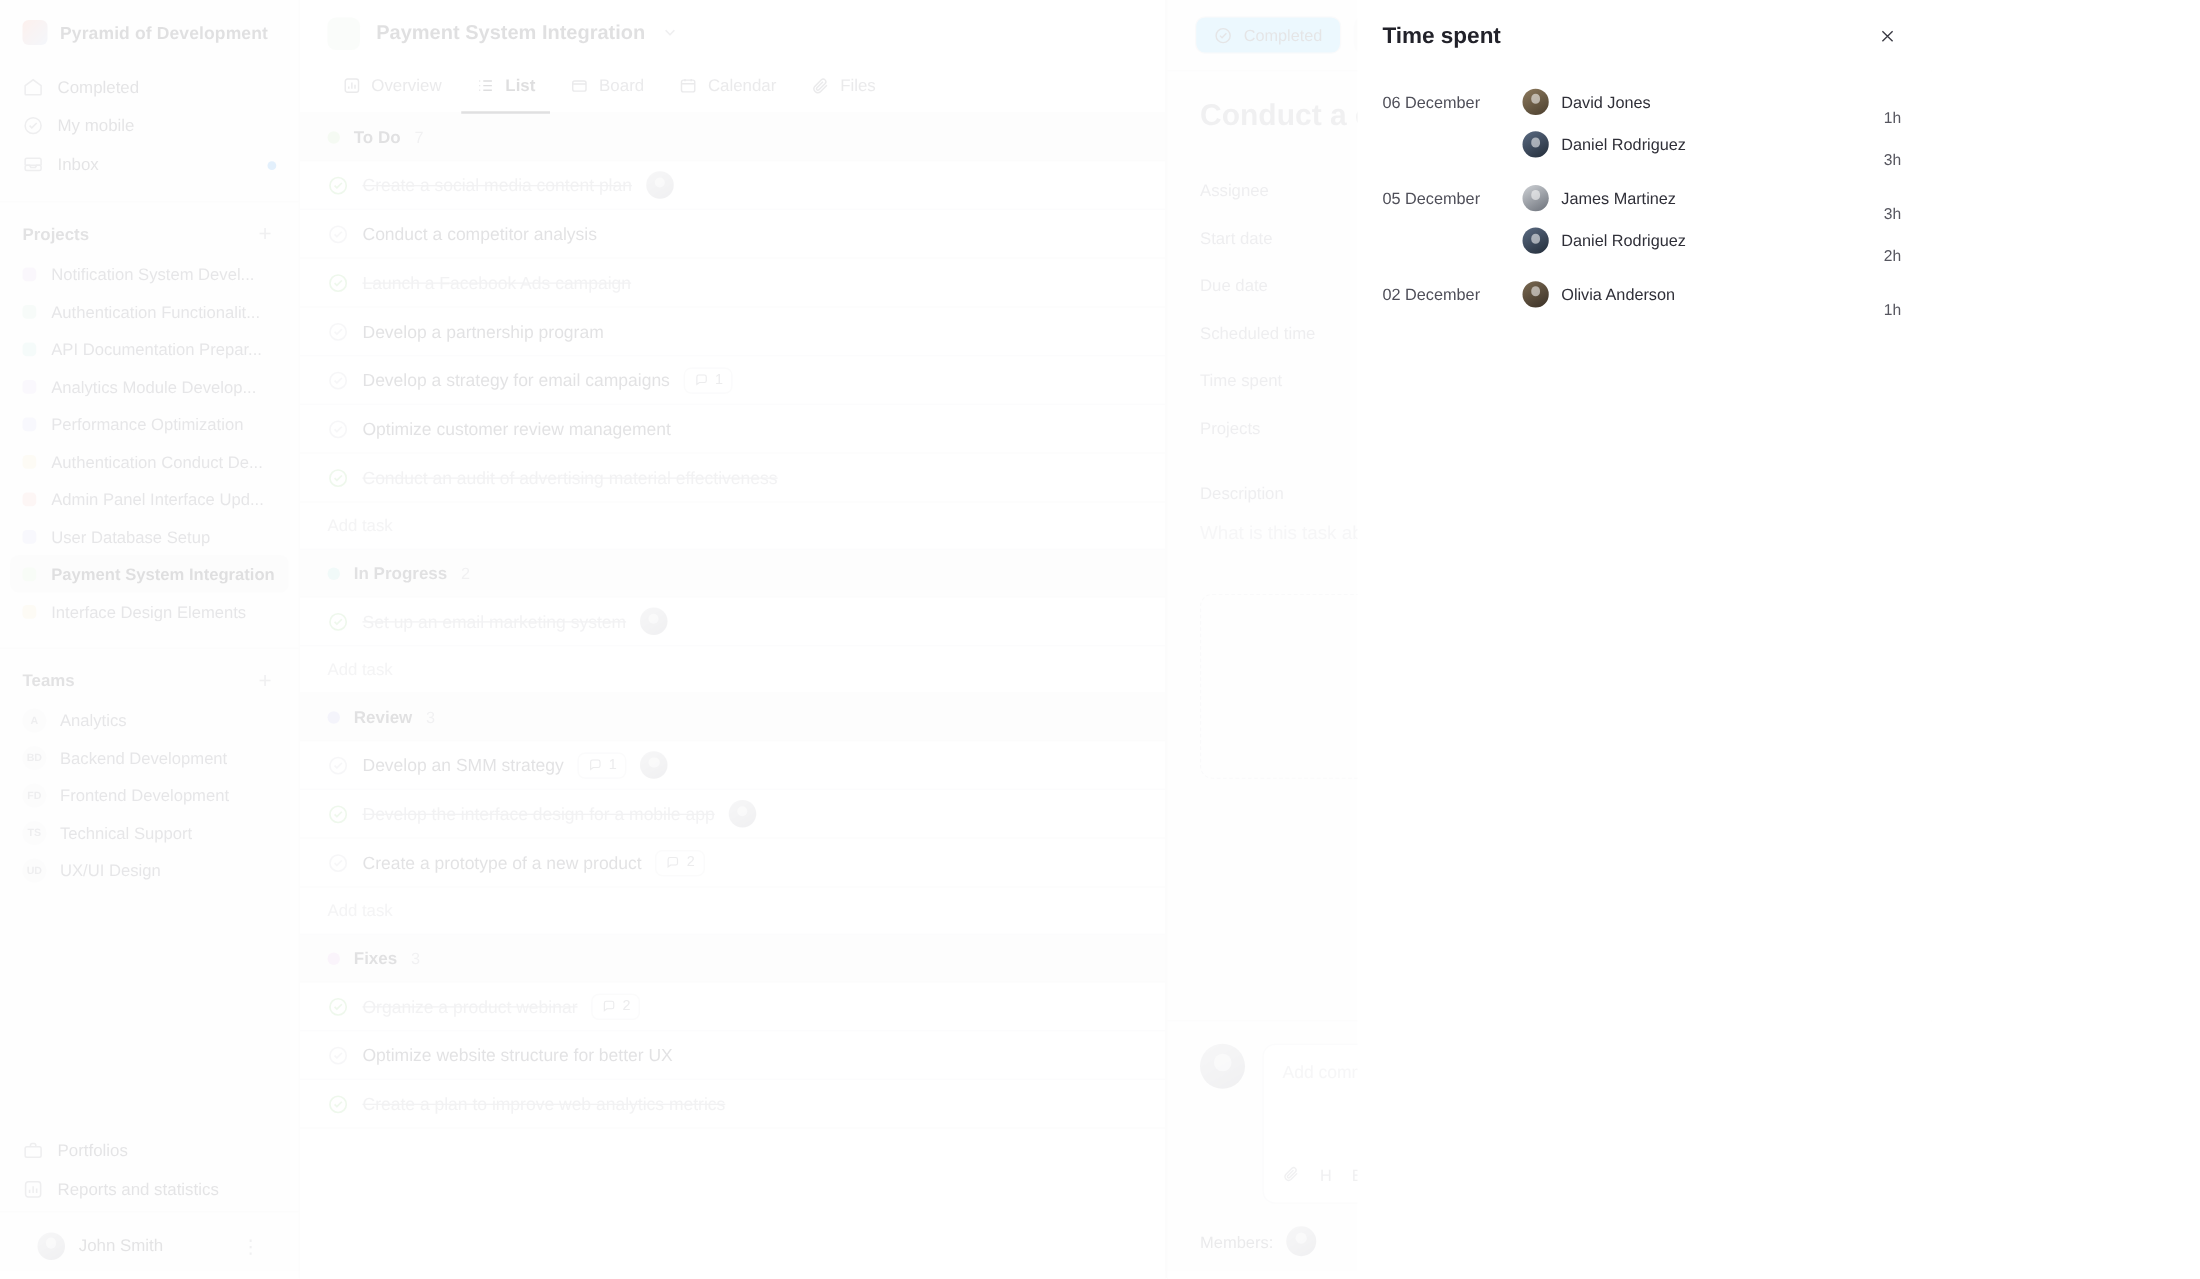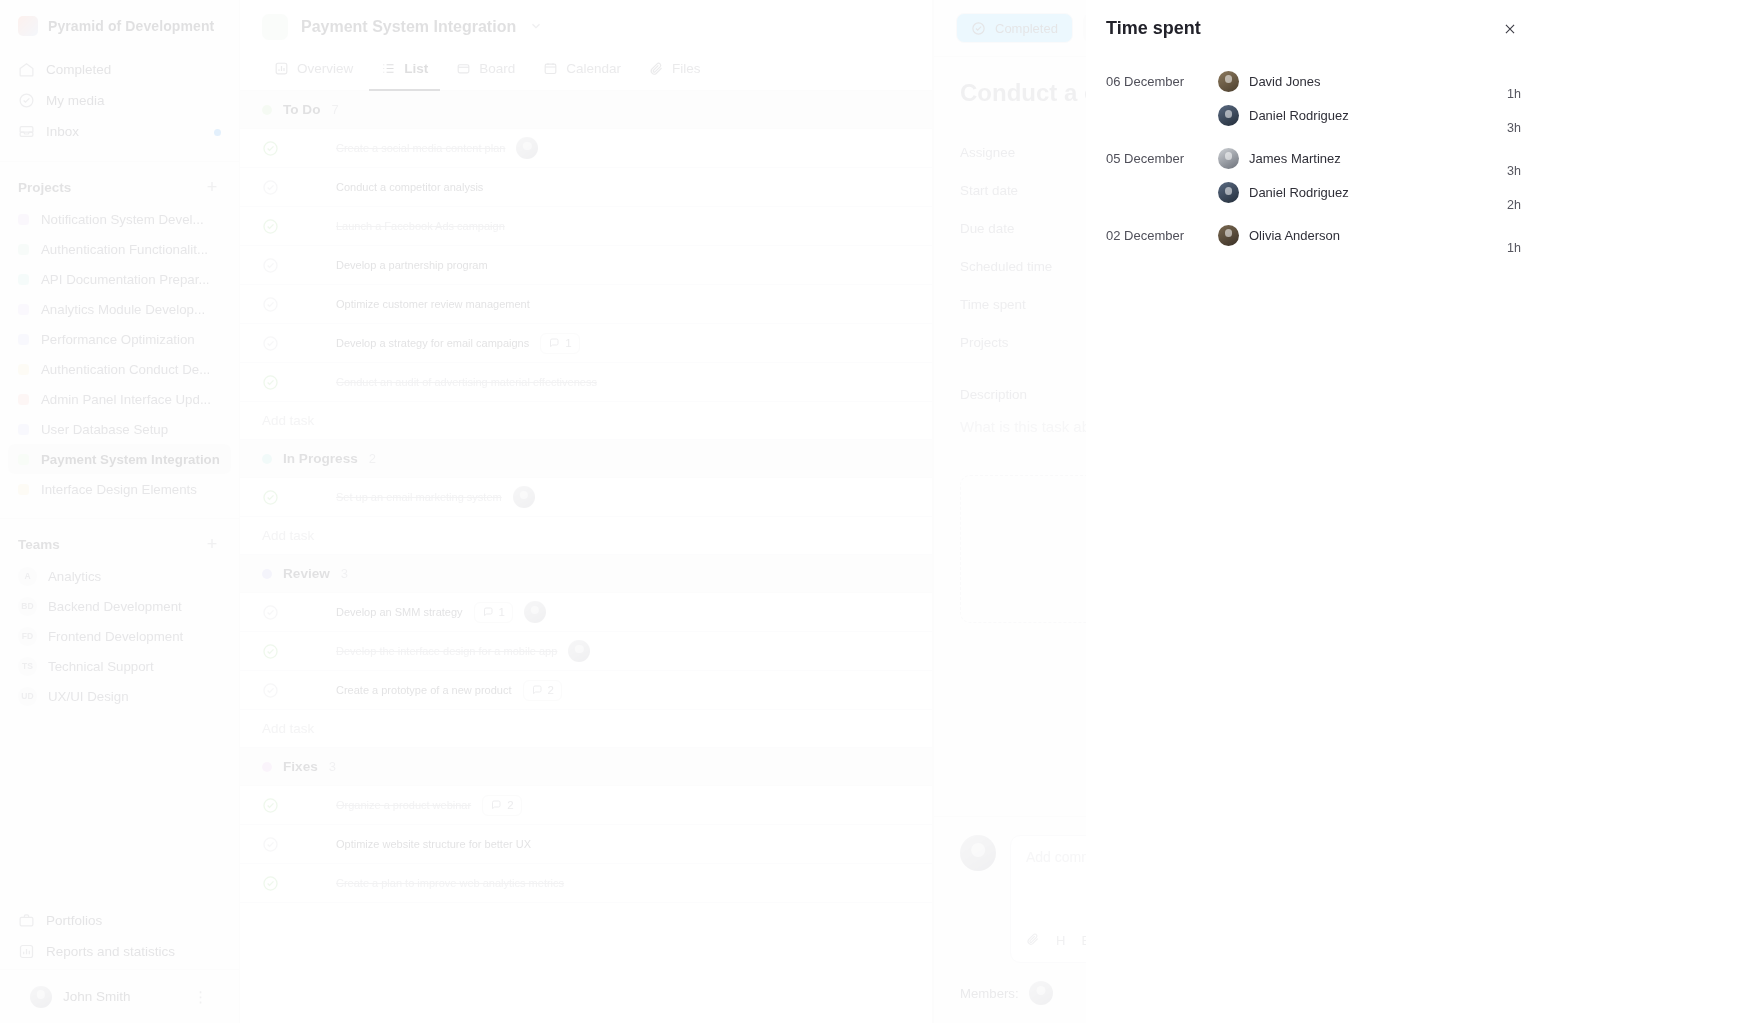--- a/index.html
+++ b/index.html
@@ -134,21 +134,21 @@
   .group-name { font-size: 13.6px; font-weight: 700; color: #33333b; }
   .group-count { font-size: 13px; color: #a0a0aa; }
 
   .task-row {
     display: flex; align-items: center; gap: 11px;
     height: 39px; padding: 0 22px; border-bottom: 1px solid #f1f1f2;
     cursor: pointer;
   }
   .check { width: 17px; height: 17px; flex: 0 0 auto; }
   .check svg { width: 17px; height: 17px; display: block; }
-  .task-title { font-size: 11px; color: #3c3c45; white-space: nowrap; margin-left: 46px; }
+  .task-title { font-size: 14px; color: #3c3c45; white-space: nowrap; }
   .task-row.done .task-title { text-decoration: line-through; color: #a9a9b2; }
   .cmt {
     display: inline-flex; align-items: center; gap: 5px;
     height: 21px; padding: 0 7px; border: 1px solid #e4e4e7; border-radius: 6px;
     font-size: 11.5px; color: #7c7c87;
   }
   .cmt svg { width: 12px; height: 12px; }
   .add-task {
     display: flex; align-items: center; height: 38px; padding: 0 22px;
     font-size: 13.4px; color: #b3b3bb; border-bottom: 1px solid #f1f1f2; cursor: pointer;
@@ -249,21 +249,21 @@
           </span>
         <span>Completed</span>
       </div>
       <div class="nav-item">
         <span class="ico">
             <svg viewBox="0 0 24 24" fill="none" stroke="currentColor" stroke-width="1.7">
               <circle cx="12" cy="12" r="9"></circle>
               <path d="m8 12 2.5 2.5L16 9"></path>
             </svg>
           </span>
-        <span>My media</span>
+        <span>My mobile</span>
       </div>
       <div class="nav-item">
         <span class="ico">
             <svg viewBox="0 0 24 24" fill="none" stroke="currentColor" stroke-width="1.7">
               <path d="M3 13h5l1.5 2.5h5L16 13h5"></path>
               <path d="M3 13V7a2 2 0 0 1 2-2h14a2 2 0 0 1 2 2v6"></path>
               <rect x="3" y="13" width="18" height="6" rx="2"></rect>
             </svg>
           </span>
         <span>Inbox</span>
@@ -478,36 +478,36 @@
         </span>
       <span class="task-title">Develop a partnership program</span>
     </div>
     <div class="task-row">
       <span class="check">
           <svg viewBox="0 0 24 24" fill="none" stroke="#c7c7cf" stroke-width="1.8">
             <circle cx="12" cy="12" r="9.2"></circle>
             <path d="m8 12 2.6 2.6L16.2 9"></path>
           </svg>
         </span>
-      <span class="task-title">Optimize customer review management</span>
-    </div>
-    <div class="task-row">
-      <span class="check">
-          <svg viewBox="0 0 24 24" fill="none" stroke="#c7c7cf" stroke-width="1.8">
-            <circle cx="12" cy="12" r="9.2"></circle>
-            <path d="m8 12 2.6 2.6L16.2 9"></path>
-          </svg>
-        </span>
       <span class="task-title">Develop a strategy for email campaigns</span>
       <span class="cmt">
           <svg viewBox="0 0 24 24" fill="none" stroke="currentColor" stroke-width="1.8">
             <path d="M20 13a3 3 0 0 1-3 3H9l-4 3V7a3 3 0 0 1 3-3h9a3 3 0 0 1 3 3z"></path>
           </svg>
           <span>1</span>
         </span>
+    </div>
+    <div class="task-row">
+      <span class="check">
+          <svg viewBox="0 0 24 24" fill="none" stroke="#c7c7cf" stroke-width="1.8">
+            <circle cx="12" cy="12" r="9.2"></circle>
+            <path d="m8 12 2.6 2.6L16.2 9"></path>
+          </svg>
+        </span>
+      <span class="task-title">Optimize customer review management</span>
     </div>
     <div class="task-row done">
       <span class="check">
           <svg viewBox="0 0 24 24" fill="none" stroke="#8fcf7e" stroke-width="1.8">
             <circle cx="12" cy="12" r="9.2"></circle>
             <path d="m8 12 2.6 2.6L16.2 9"></path>
           </svg>
         </span>
       <span class="task-title">Conduct an audit of advertising material effectiveness</span>
     </div>

